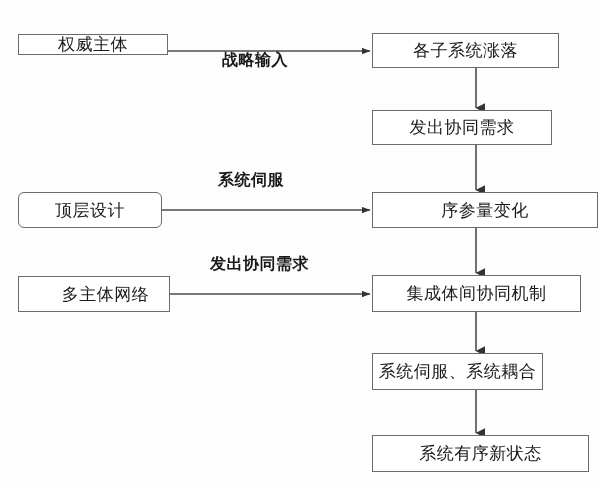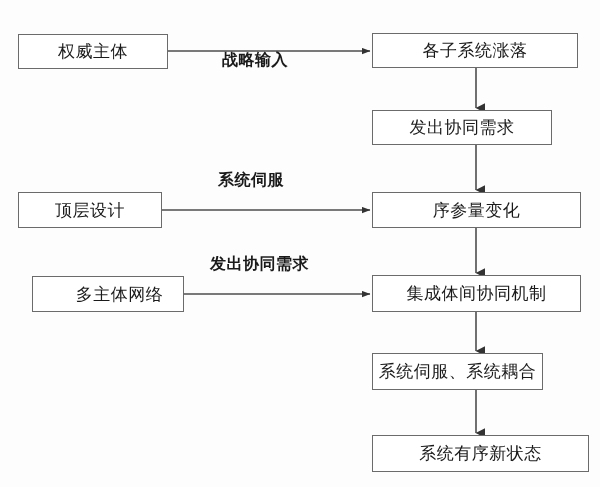--- a/index.html
+++ b/index.html
@@ -68,28 +68,28 @@
     <g id="vertical-edge-layer">
         <line x1="476" y1="68" x2="476" y2="108" stroke="#4d4d4d" stroke-width="1.6" marker-end="url(#arrow-down)"></line>
         <line x1="476" y1="145" x2="476" y2="190" stroke="#4d4d4d" stroke-width="1.6" marker-end="url(#arrow-down)"></line>
         <line x1="476" y1="228" x2="476" y2="273" stroke="#4d4d4d" stroke-width="1.6" marker-end="url(#arrow-down)"></line>
         <line x1="476" y1="312" x2="476" y2="351" stroke="#4d4d4d" stroke-width="1.6" marker-end="url(#arrow-down)"></line>
         <line x1="476" y1="390" x2="476" y2="433" stroke="#4d4d4d" stroke-width="1.6" marker-end="url(#arrow-down)"></line>
       </g>
   </svg>
 
   <div id="left-node-layer">
-      <div class="node-box" style="left: 18px; top: 34px; width: 150px; height: 35px; border-color: rgb(107, 107, 107); color: rgb(26, 26, 26);">权威主体</div>
-      <div class="node-box" style="left: 18px; top: 192px; width: 144px; height: 36px; border-color: rgb(107, 107, 107); color: rgb(26, 26, 26);">顶层设计</div>
-      <div class="node-box" style="left: 32px; top: 276px; width: 152px; height: 36px; border-color: rgb(107, 107, 107); color: rgb(26, 26, 26); padding-left: 23px;">多主体网络</div>
+      <div class="node-box" style="left: 18px; top: 34px; width: 150px; height: 21px; border-color: rgb(107, 107, 107); color: rgb(26, 26, 26);">权威主体</div>
+      <div class="node-box" style="left: 18px; top: 192px; width: 144px; height: 36px; border-color: rgb(107, 107, 107); color: rgb(26, 26, 26); border-radius: 6px;">顶层设计</div>
+      <div class="node-box" style="left: 18px; top: 276px; width: 152px; height: 36px; border-color: rgb(107, 107, 107); color: rgb(26, 26, 26); padding-left: 23px;">多主体网络</div>
     </div>
   <div id="right-node-layer">
-      <div class="node-box" style="left: 372px; top: 33px; width: 206px; height: 35px; border-color: rgb(107, 107, 107); color: rgb(26, 26, 26);">各子系统涨落</div>
+      <div class="node-box" style="left: 372px; top: 33px; width: 187px; height: 35px; border-color: rgb(107, 107, 107); color: rgb(26, 26, 26);">各子系统涨落</div>
       <div class="node-box" style="left: 372px; top: 110px; width: 180px; height: 35px; border-color: rgb(107, 107, 107); color: rgb(26, 26, 26);">发出协同需求</div>
-      <div class="node-box" style="left: 372px; top: 192px; width: 209px; height: 36px; border-color: rgb(107, 107, 107); color: rgb(26, 26, 26);">序参量变化</div>
+      <div class="node-box" style="left: 372px; top: 192px; width: 226px; height: 36px; border-color: rgb(107, 107, 107); color: rgb(26, 26, 26);">序参量变化</div>
       <div class="node-box" style="left: 372px; top: 275px; width: 209px; height: 37px; border-color: rgb(107, 107, 107); color: rgb(26, 26, 26); font-family: Liberation Serif, serif;">集成体间协同机制</div>
       <div class="node-box" style="left: 372px; top: 353px; width: 171px; height: 37px; border-color: rgb(107, 107, 107); color: rgb(26, 26, 26);">系统伺服、系统耦合</div>
       <div class="node-box" style="left: 372px; top: 435px; width: 217px; height: 37px; border-color: rgb(107, 107, 107); color: rgb(26, 26, 26);">系统有序新状态</div>
     </div>
   <div id="edge-label-layer">
       <div class="edge-label" style="left: 222px; top: 12px; color: rgb(26, 26, 26); margin-top: 40px;">战略输入</div>
       <div class="edge-label" style="left: 218px; top: 172px; color: rgb(26, 26, 26);">系统伺服</div>
       <div class="edge-label" style="left: 210px; top: 256px; color: rgb(26, 26, 26);">发出协同需求</div>
     </div>
 

